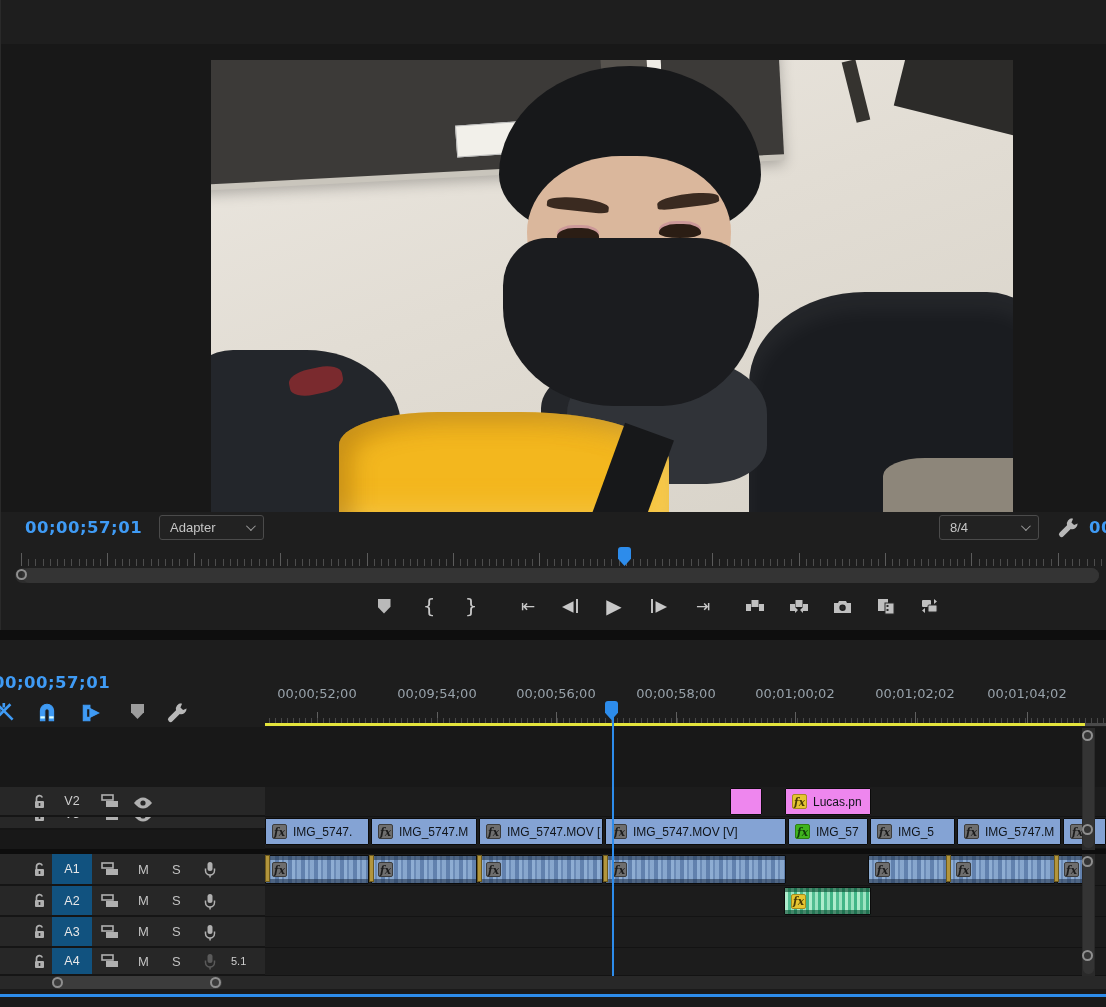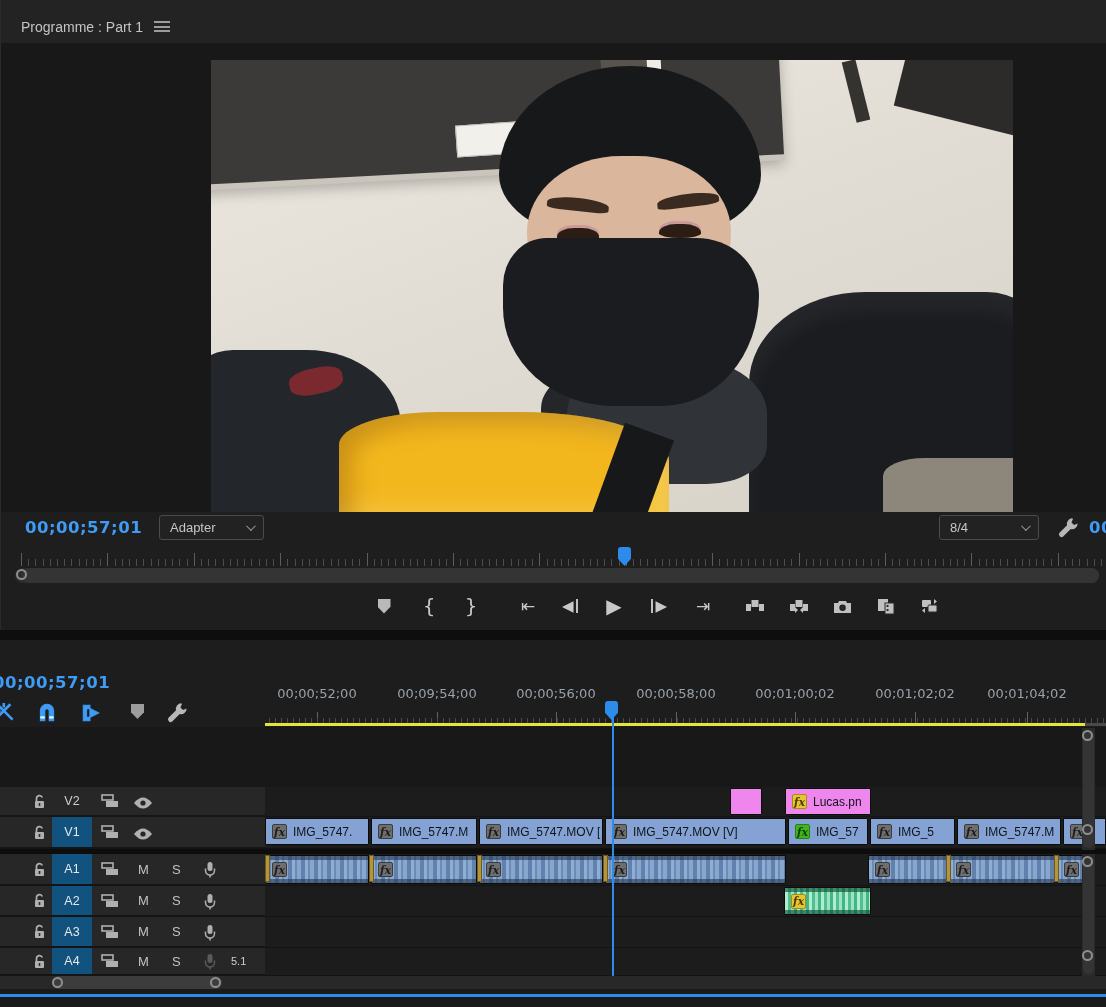--- a/index.html
+++ b/index.html
@@ -135,24 +135,20 @@
   #hscroll .bar { position:absolute; left:52px; width:170px; height:13px; background:#3c3c3c; border-radius:7px; }
   #tl-bottom { position:absolute; left:0; top:349px; width:1106px; height:18px; background:#1a1a1a; }
   #tl-blueline { position:absolute; left:0; top:5px; width:1106px; height:2.5px; background:#2d8ceb; }
 </style>
 </head>
 <body>
 
 <div id="app">
 
   <div id="monitor">
-    <div class="mon-titlebar">
-      <span class="mon-title">Programme : Part 1</span>
-      <span class="hamburger abs" id="mon-menu"></span>
-    </div>
 
     <div class="stage">
       <div class="video">
         <div class="mirror"></div>
         <div class="mirror-arm"></div>
         <div class="visor"></div>
         <div class="visor-edge"></div>
         <div class="sticker"></div>
         <div class="seat-left"></div>
         <div class="bag-red"></div>
@@ -670,36 +666,20 @@
               <span>IMG_5</span>
             </div>
             <div class="clip" style="left: 692px; width: 104px;">
               <span class="fxb fx-gray">fx</span>
               <span>IMG_5747.M</span>
             </div>
             <div class="clip" style="left: 798px; width: 43px;">
               <span class="fxb fx-gray">fx</span>
             </div>
           </div>
-          <div class="thead">
-            <span class="lockw"><svg viewBox="0 0 13 15" width="13" height="15">
-                <path d="M3.5 7V4.5a3 3 0 0 1 5.8-1" fill="none" stroke="#b0b0b0" stroke-width="1.7"></path>
-                <rect x="2" y="7" width="9" height="7" rx="1" fill="#b0b0b0"></rect>
-                <rect x="5.7" y="9" width="1.6" height="3" fill="#2a2a2a"></rect>
-              </svg></span>
-            <span class="tracklabel target">V1</span>
-            <span class="patchw"><svg viewBox="0 0 18 14" width="18" height="14">
-                <rect x="1" y="1" width="11" height="5" fill="none" stroke="#b0b0b0" stroke-width="1.6"></rect>
-                <rect x="5" y="7" width="12" height="6" fill="#b0b0b0"></rect>
-              </svg></span>
-            <span class="eyew"><svg viewBox="0 0 20 12" width="20" height="12">
-                <path d="M1 6q9-11 18 0q-9 11-18 0z" fill="#b0b0b0"></path>
-                <circle cx="10" cy="6" r="2.6" fill="#262626"></circle>
-              </svg></span>
-          </div>
         </div>
         <div class="av-divider" style="top: 122px;"></div>
         <div class="trow" style="top: 127px; height: 32px;">
           <div class="tcontent" id="ac0">
             <div class="clip aclip" style="left: 0px; width: 104px;">
               <span class="fxb fx-gray">fx</span>
             </div>
             <div class="clip aclip" style="left: 106px; width: 106px;">
               <span class="fxb fx-gray">fx</span>
             </div>

